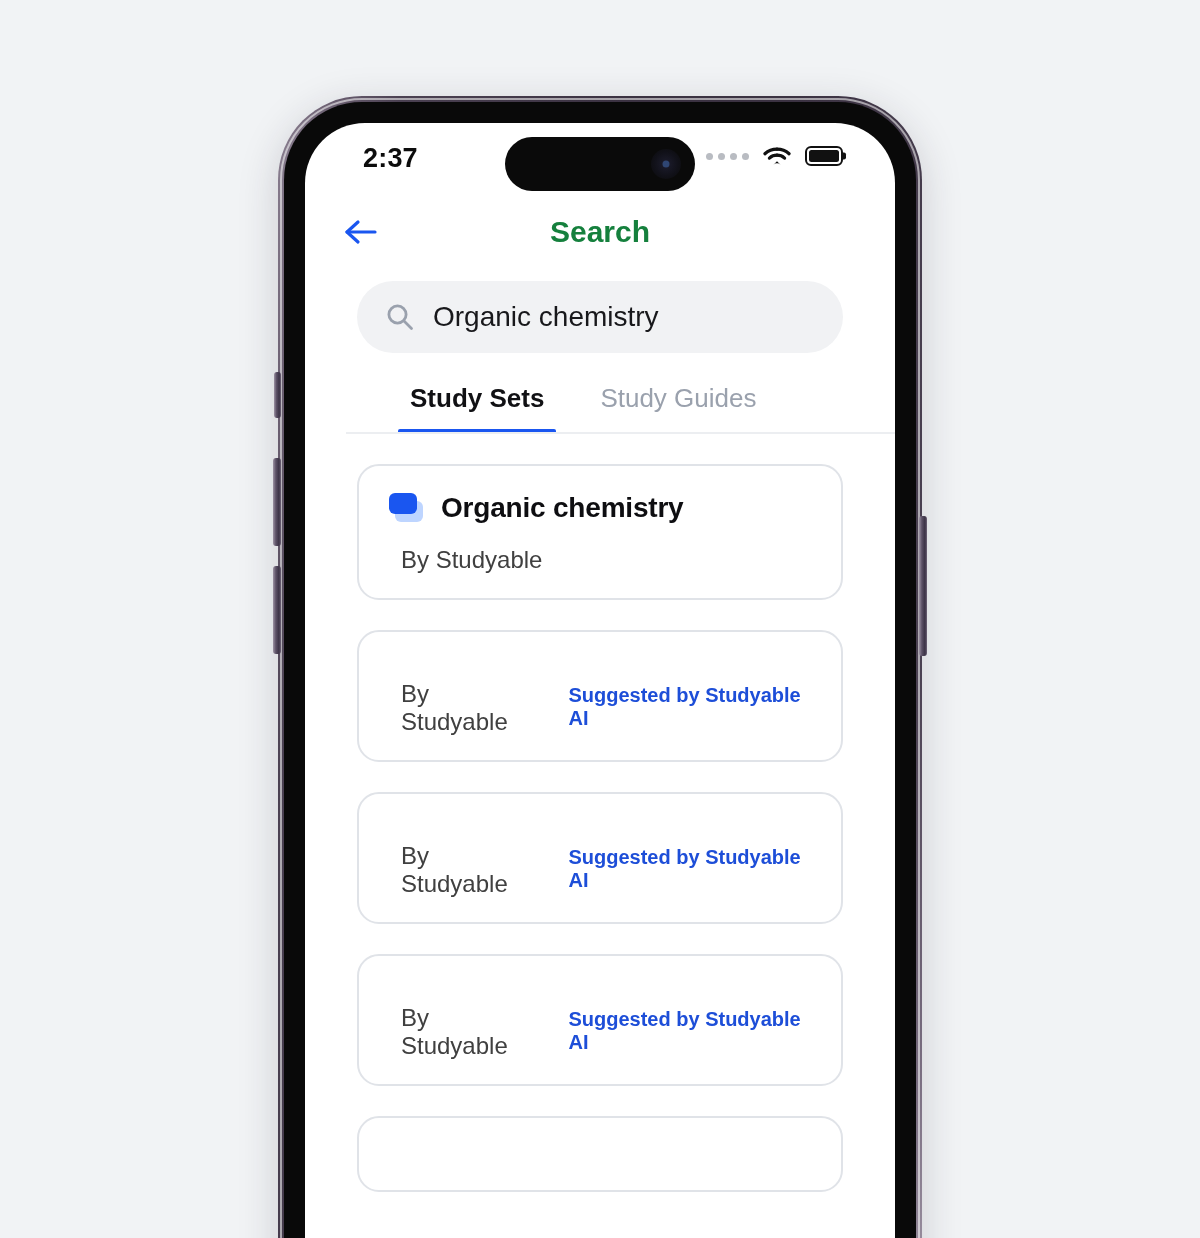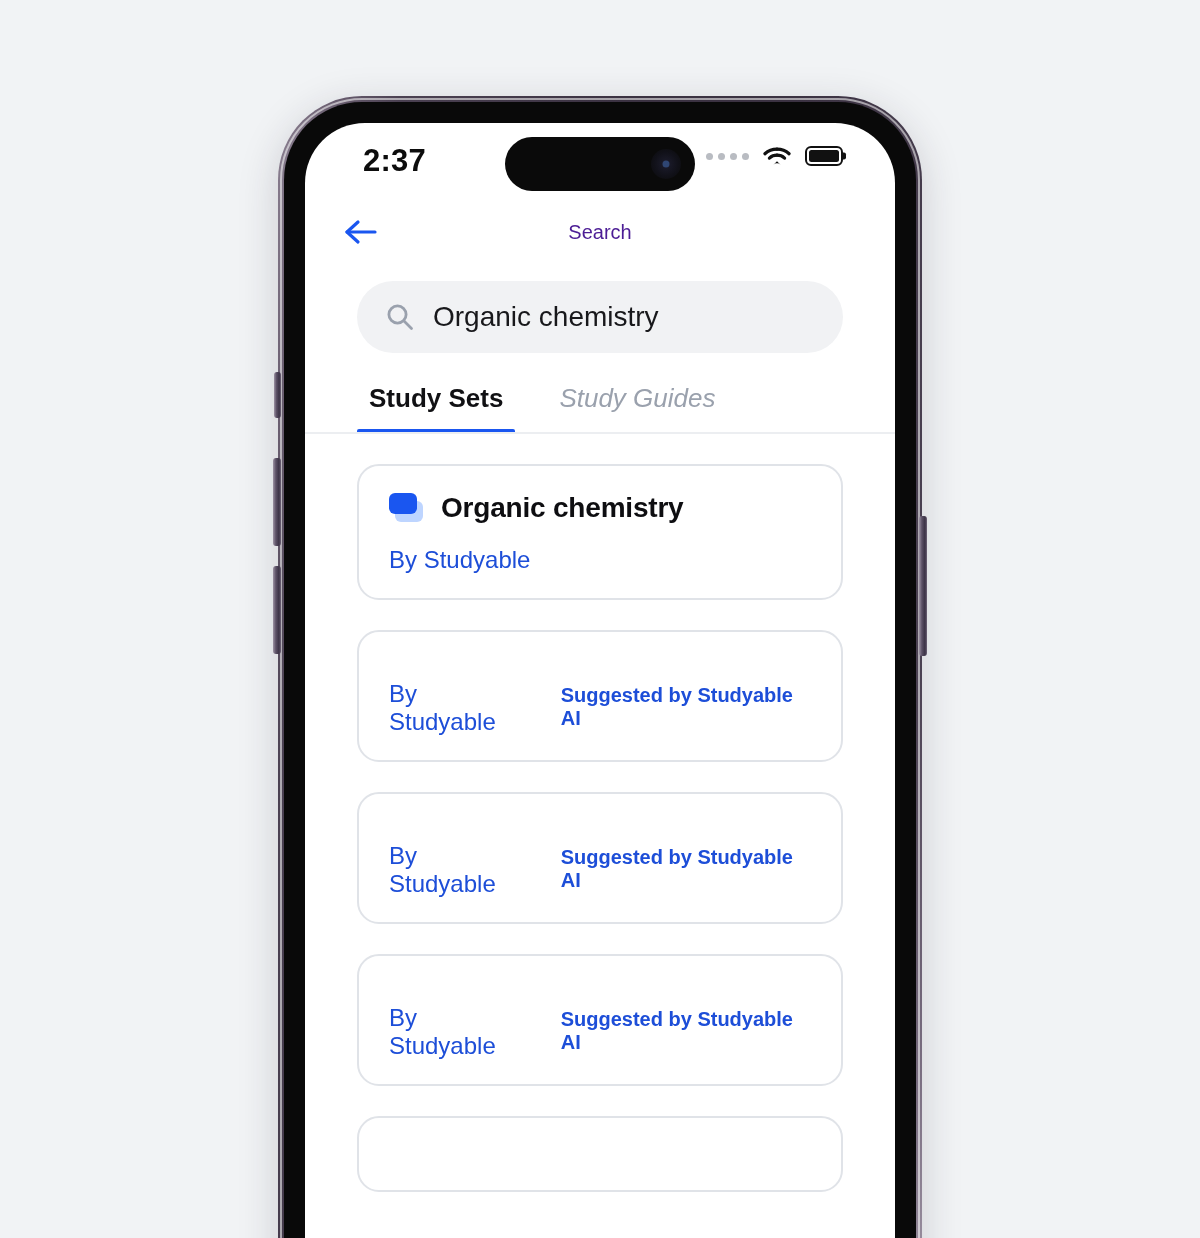--- a/index.html
+++ b/index.html
@@ -75,21 +75,21 @@
 
   
   #status-bar {
     position: relative;
     height: 72px;
   }
   #status-time {
     position: absolute;
     left: 58px;
     top: 20px;
-    font-size: 31px;
+    font-size: 27px;
     font-weight: bold;
     color: #0c0c0c;
     letter-spacing: 0.2px;
   }
   #dynamic-island {
     position: absolute;
     left: 50%;
     transform: translateX(-50%);
     top: 14px;
     width: 190px;
@@ -165,23 +165,23 @@
   #back-button {
     width: 46px; height: 46px;
     display: flex; align-items: center; justify-content: center;
     cursor: pointer;
     background: none; border: none; padding: 0;
   }
   #page-title {
     position: absolute;
     left: 0; right: 0;
     text-align: center;
-    font-size: 20px;
-    font-weight: normal;
-    color: #4c1d95;
+    font-size: 30px;
+    font-weight: bold;
+    color: #15803d;
     pointer-events: none;
   }
 
   
   #search-bar {
     margin: 12px 52px 0 52px;
     height: 72px;
     background: #f1f2f4;
     border-radius: 36px;
     display: flex;
@@ -195,37 +195,38 @@
     color: #18181b;
     white-space: nowrap;
     overflow: hidden;
   }
 
   
   #tabs-wrap {
     margin-top: 30px;
     position: relative;
     padding: 0 52px;
+    margin-left: 41px;
   }
   #tabs {
     display: flex;
     gap: 32px;
     align-items: flex-end;
   }
   .tab {
     padding: 0 12px 20px 12px;
     font-size: 26px;
     background: none;
     border: none;
     cursor: pointer;
     position: relative;
     font-family: inherit;
   }
   .tab.active { font-weight: bold; color: #111114; }
-  .tab.inactive { color: #9aa1ad; font-style: italic; }
+  .tab.inactive { color: #9aa1ad; }
   .tab.active::after {
     content: "";
     position: absolute;
     left: 0; right: 0; bottom: 0;
     height: 5px;
     background: #1a56f0;
     border-radius: 2px;
   }
   #tabs-divider {
     height: 2px;
@@ -261,21 +262,22 @@
     letter-spacing: -0.2px;
   }
   .card-meta {
     margin-top: 22px;
     display: flex;
     align-items: baseline;
     gap: 34px;
   }
   .card-author {
     font-size: 24px;
-    color: #1d4ed8;
+    color: #404040;
+    margin-left: 12px;
   }
   .card-suggested {
     font-size: 20px;
     font-weight: bold;
     color: #1d4ed8;
     margin-left: auto;
   }
   
   .stack-icon {
     position: relative;

